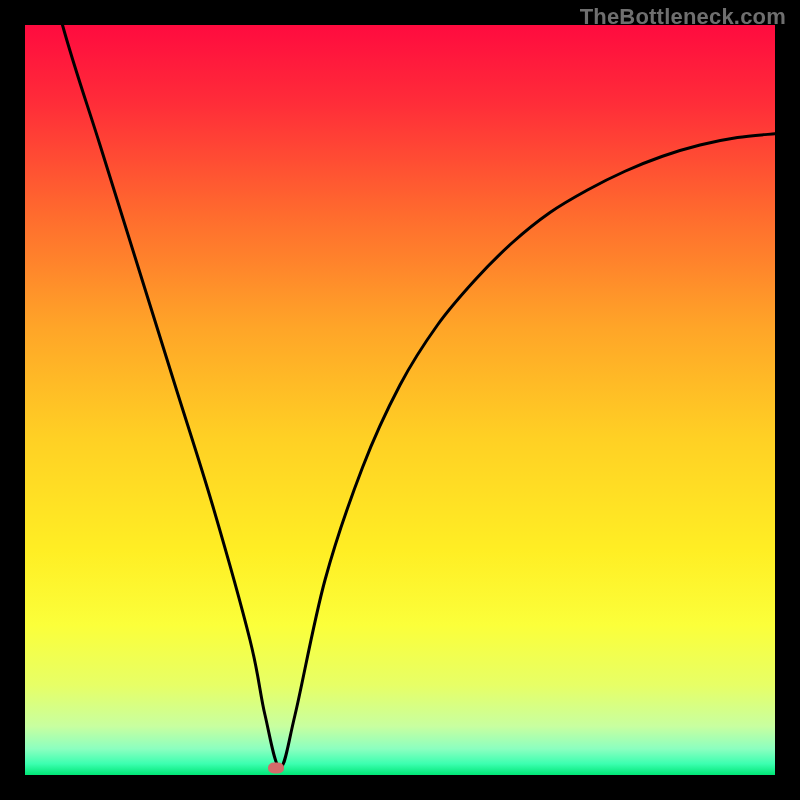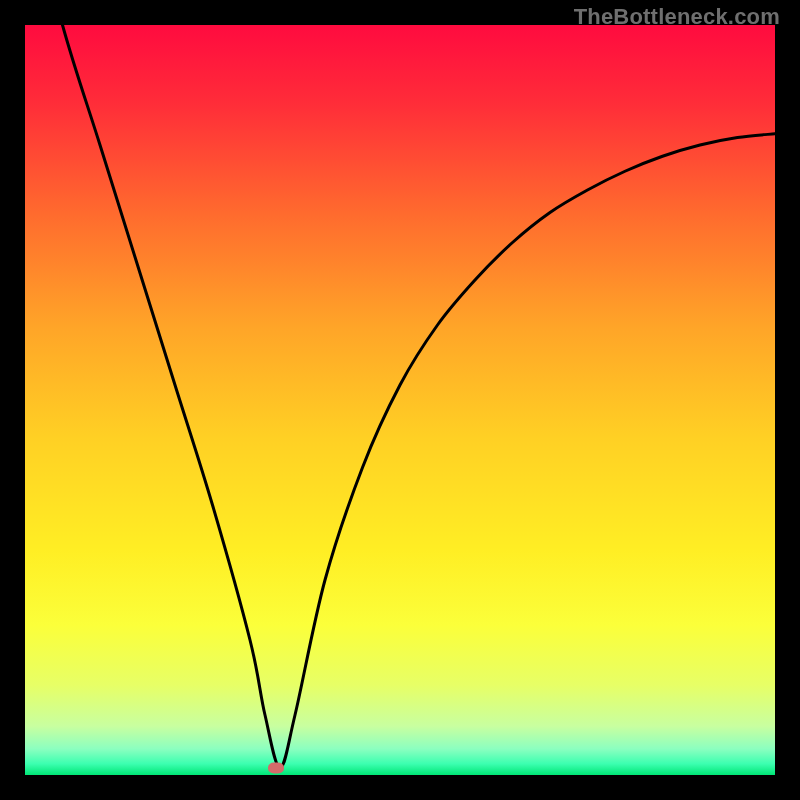--- a/index.html
+++ b/index.html
@@ -13,21 +13,21 @@
   }
   .outer {
     position: relative;
     width: 800px;
     height: 800px;
     background: #000;
   }
   .watermark {
     position: absolute;
     top: 4px;
-    right: 20px;
+    right: 14px;
     color: #6f6f6f;
     font-size: 22px;
     font-weight: 600;
     letter-spacing: 0.2px;
     user-select: none;
   }
   .plot {
     position: absolute;
     left: 25px;
     top: 25px;

